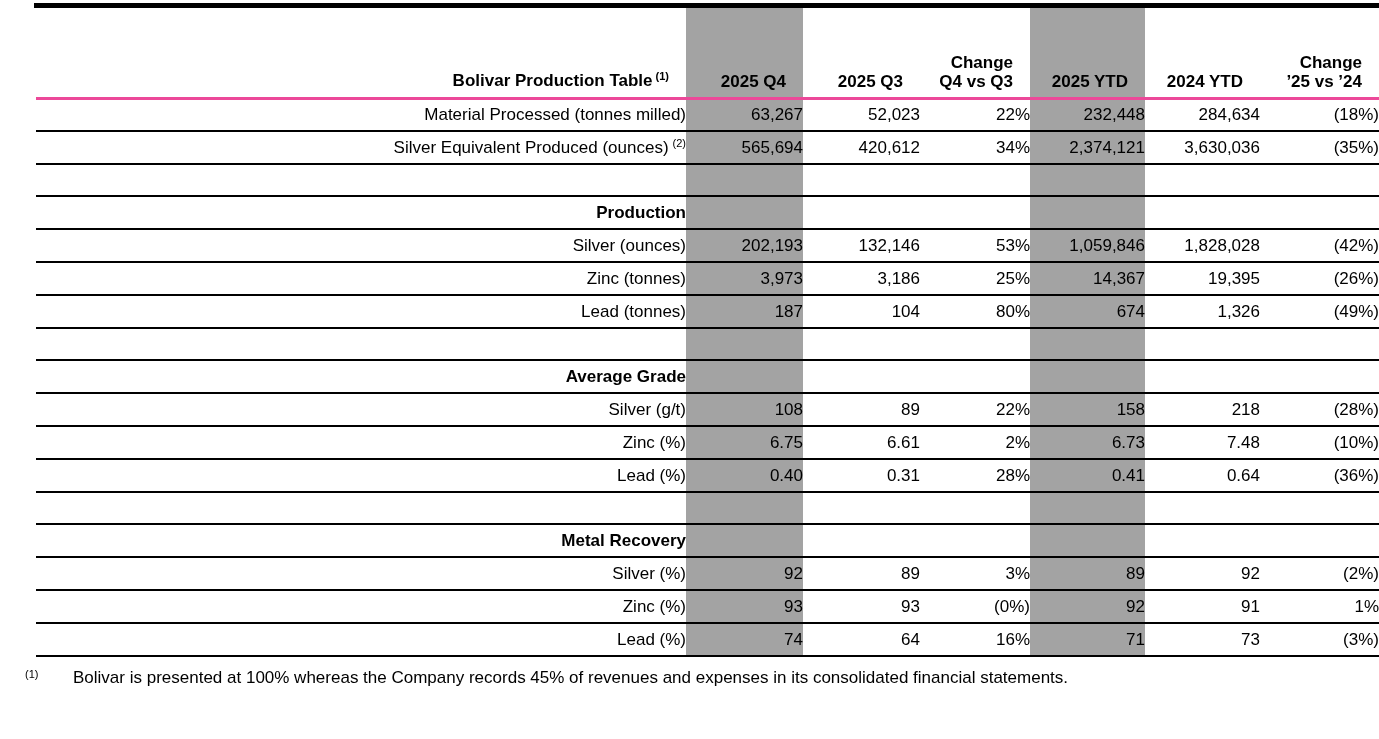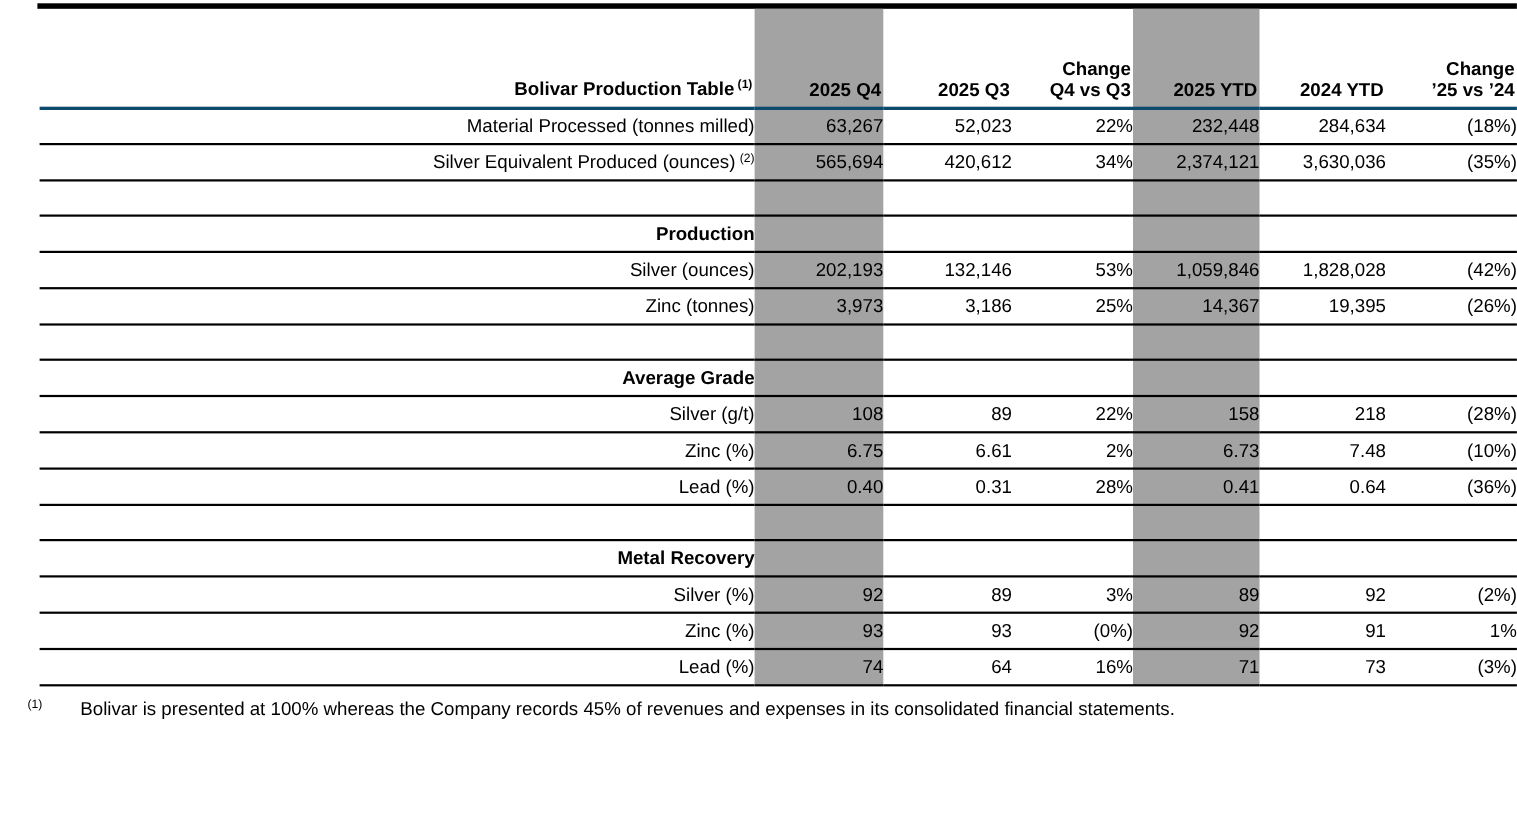--- a/index.html
+++ b/index.html
@@ -40,24 +40,24 @@
   col.c-q3     { width: 117px; }
   col.c-chg1   { width: 110px; }
   col.c-ytd25  { width: 115px; }
   col.c-ytd24  { width: 115px; }
   col.c-chg2   { width: 119px; }
 
   .hl { background: #a3a3a3; }
 
   tr.header-row th {
     height: 90px;
-    border-bottom: 3px solid #0c4a6e;
+    border-bottom: 3px solid #ec4899;
     font-weight: 700;
     vertical-align: bottom;
-    padding: 0 2px 6px 0;
+    padding: 0 17px 6px 0;
   }
   th.caption-cell {
     text-align: right;
     vertical-align: middle;
     padding: 0 0 10px 2px;
     font-size: 17px;
   }
   .ch-top, .ch-bottom {
     text-align: right;
     line-height: 19px;
@@ -214,20 +214,29 @@
     </tr>
     <tr class="r">
       <td class="lbl indent">Zinc (tonnes)</td>
       <td class="num hl">3,973</td>
       <td class="num">3,186</td>
       <td class="num">25%</td>
       <td class="num hl">14,367</td>
       <td class="num">19,395</td>
       <td class="num">(26%)</td>
     </tr>
+    <tr class="r">
+      <td class="lbl indent">Lead (tonnes)</td>
+      <td class="num hl">187</td>
+      <td class="num">104</td>
+      <td class="num">80%</td>
+      <td class="num hl">674</td>
+      <td class="num">1,326</td>
+      <td class="num">(49%)</td>
+    </tr>
 
     <tr class="r spacer">
       <td></td>
           <td class="hl"></td>
           <td></td>
           <td></td>
           <td class="hl"></td>
           <td></td>
           <td></td>
     </tr>

